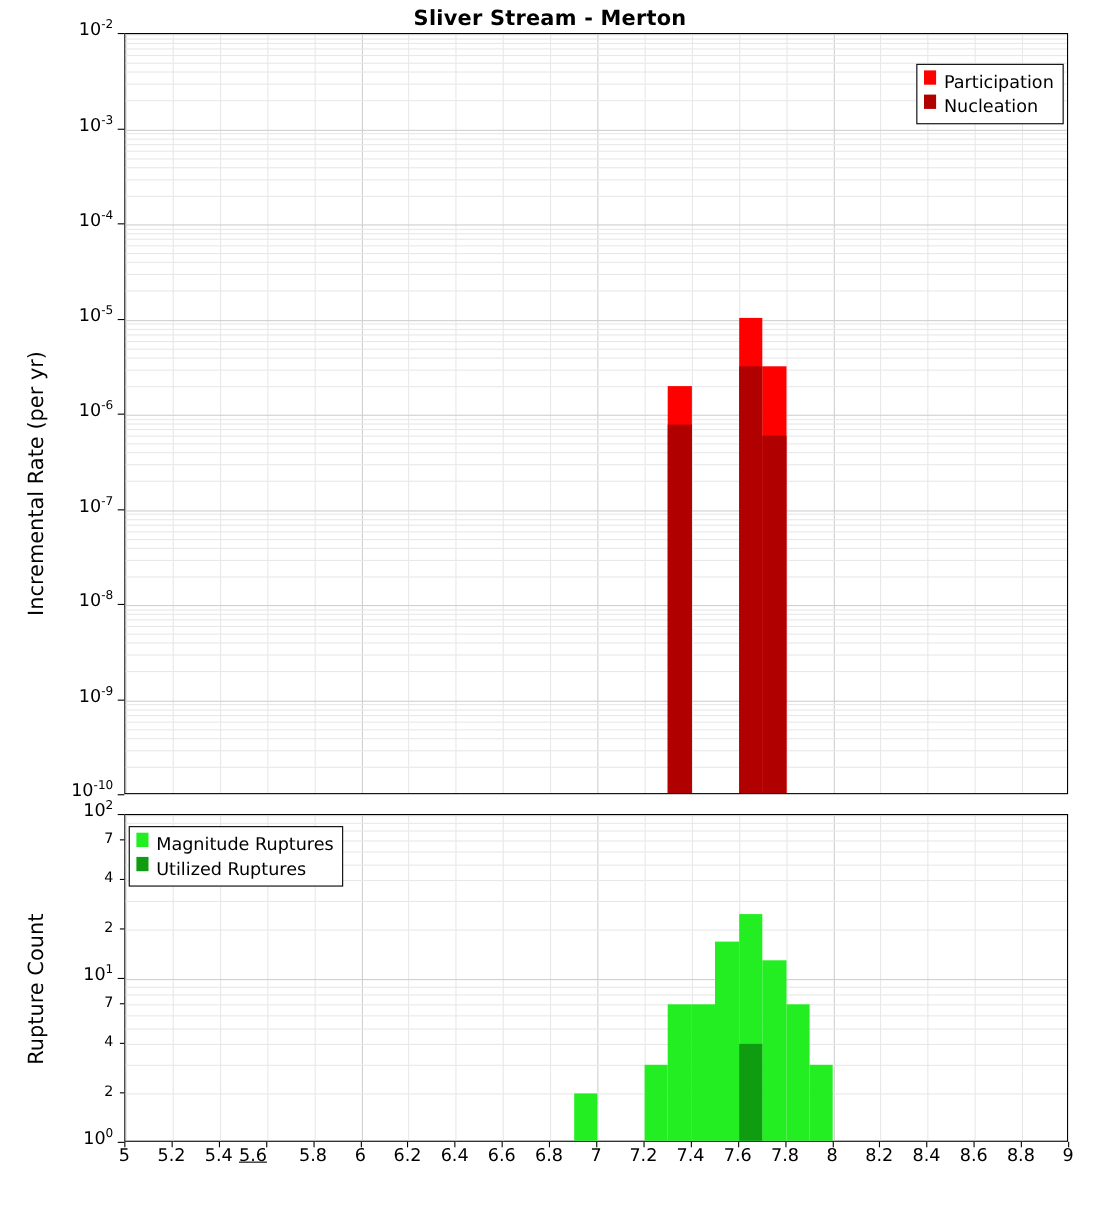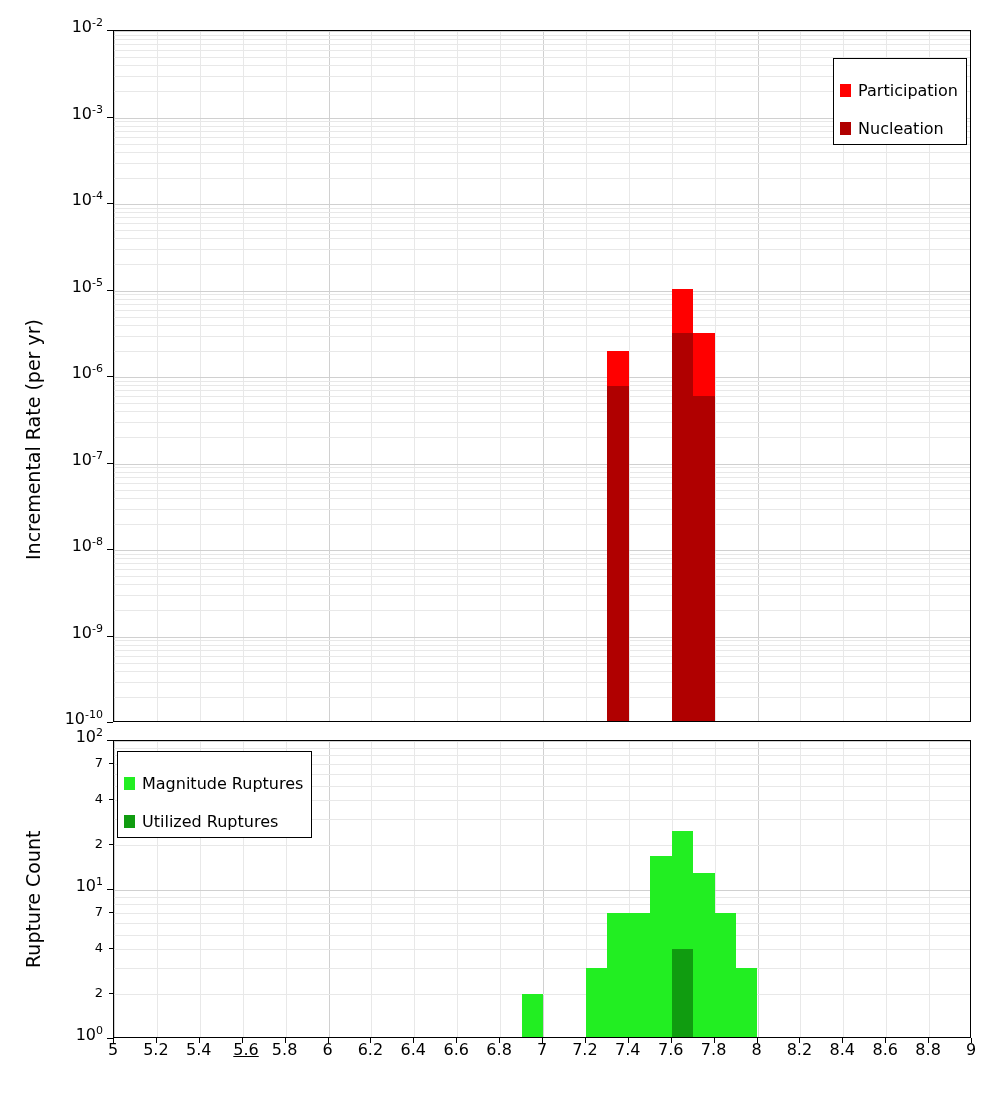--- a/index.html
+++ b/index.html
@@ -141,36 +141,35 @@
     background: #fff;
     padding: 5px 8px 5px 6px;
     font-size: 16px;
     color: #000;
     line-height: 1.35;
   }
   #legend-top { right: 3px; top: 27px; }
   #legend-bottom { left: 3px; top: 10px; }
   .legend-row {
     display: flex;
-    align-items: center;
     white-space: nowrap;
-    margin-top: 16px;
   }
   .legend-swatch {
     width: 11px;
     height: 13px;
     margin-right: 7px;
     flex: 0 0 auto;
   }
 </style>
 </head>
 <body>
 
 <div id="root">
 
+  <div class="chart-title">Sliver Stream - Merton</div>
 
   <div class="panel" id="panel-top">
     <div id="grid-top">
         <div class="gridline-v gridline-major" style="left: 0px;"></div>
         <div class="gridline-v" style="left: 42.9px;"></div>
         <div class="gridline-v" style="left: 85.8px;"></div>
         <div class="gridline-v" style="left: 128.7px;"></div>
         <div class="gridline-v" style="left: 171.6px;"></div>
         <div class="gridline-v gridline-major" style="left: 214.5px;"></div>
         <div class="gridline-v" style="left: 257.4px;"></div>
@@ -388,21 +387,21 @@
       <div class="ytick" style="width: 100px; left: 3px; top: 1027px;">10<sup>0</sup></div>
       <div class="tickmark" style="left: 107px; top: 1038px; width: 6px; height: 1px;"></div>
     </div>
   <div id="xticks">
       <div class="xtick" style="left: 113px;">5</div>
       <div class="tickmark" style="left: 113px; top: 1038px; width: 1px; height: 5px;"></div>
       <div class="xtick" style="left: 155.9px;">5.2</div>
       <div class="tickmark" style="left: 155.9px; top: 1038px; width: 1px; height: 5px;"></div>
       <div class="xtick" style="left: 198.8px;">5.4</div>
       <div class="tickmark" style="left: 198.8px; top: 1038px; width: 1px; height: 5px;"></div>
-      <div class="xtick" style="left: 246px; text-decoration: underline;">5.6</div>
+      <div class="xtick" style="left: 230px; text-decoration: underline;">5.6</div>
       <div class="tickmark" style="left: 241.7px; top: 1038px; width: 1px; height: 5px;"></div>
       <div class="xtick" style="left: 284.6px;">5.8</div>
       <div class="tickmark" style="left: 284.6px; top: 1038px; width: 1px; height: 5px;"></div>
       <div class="xtick" style="left: 327.5px;">6</div>
       <div class="tickmark" style="left: 327.5px; top: 1038px; width: 1px; height: 5px;"></div>
       <div class="xtick" style="left: 370.4px;">6.2</div>
       <div class="tickmark" style="left: 370.4px; top: 1038px; width: 1px; height: 5px;"></div>
       <div class="xtick" style="left: 413.3px;">6.4</div>
       <div class="tickmark" style="left: 413.3px; top: 1038px; width: 1px; height: 5px;"></div>
       <div class="xtick" style="left: 456.2px;">6.6</div>

